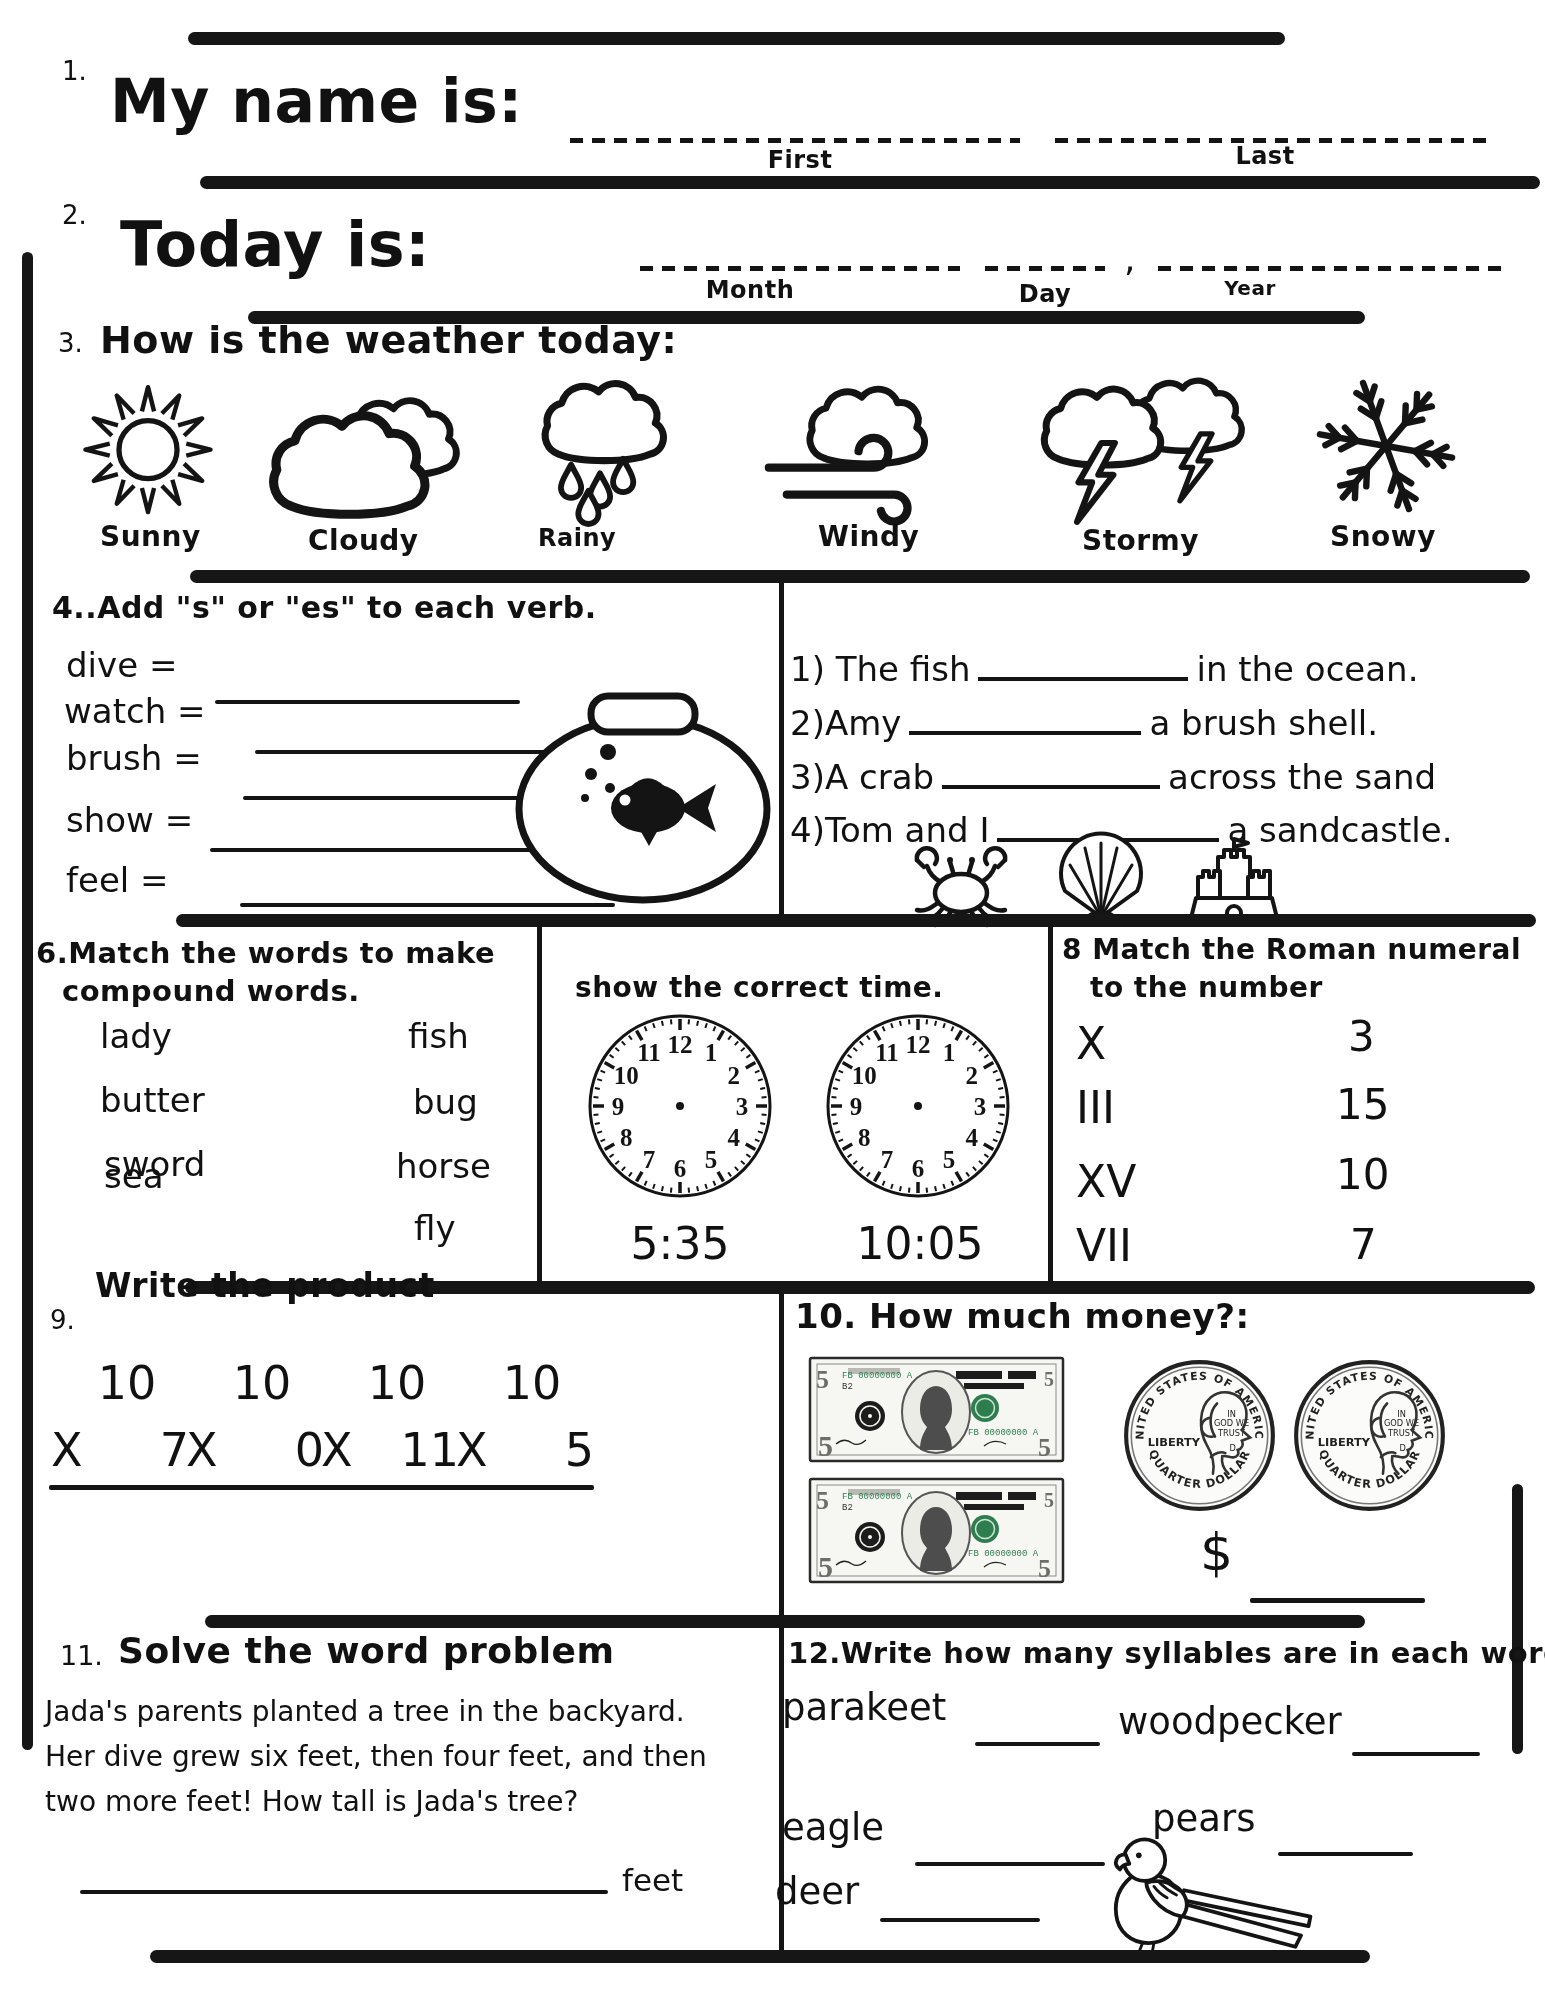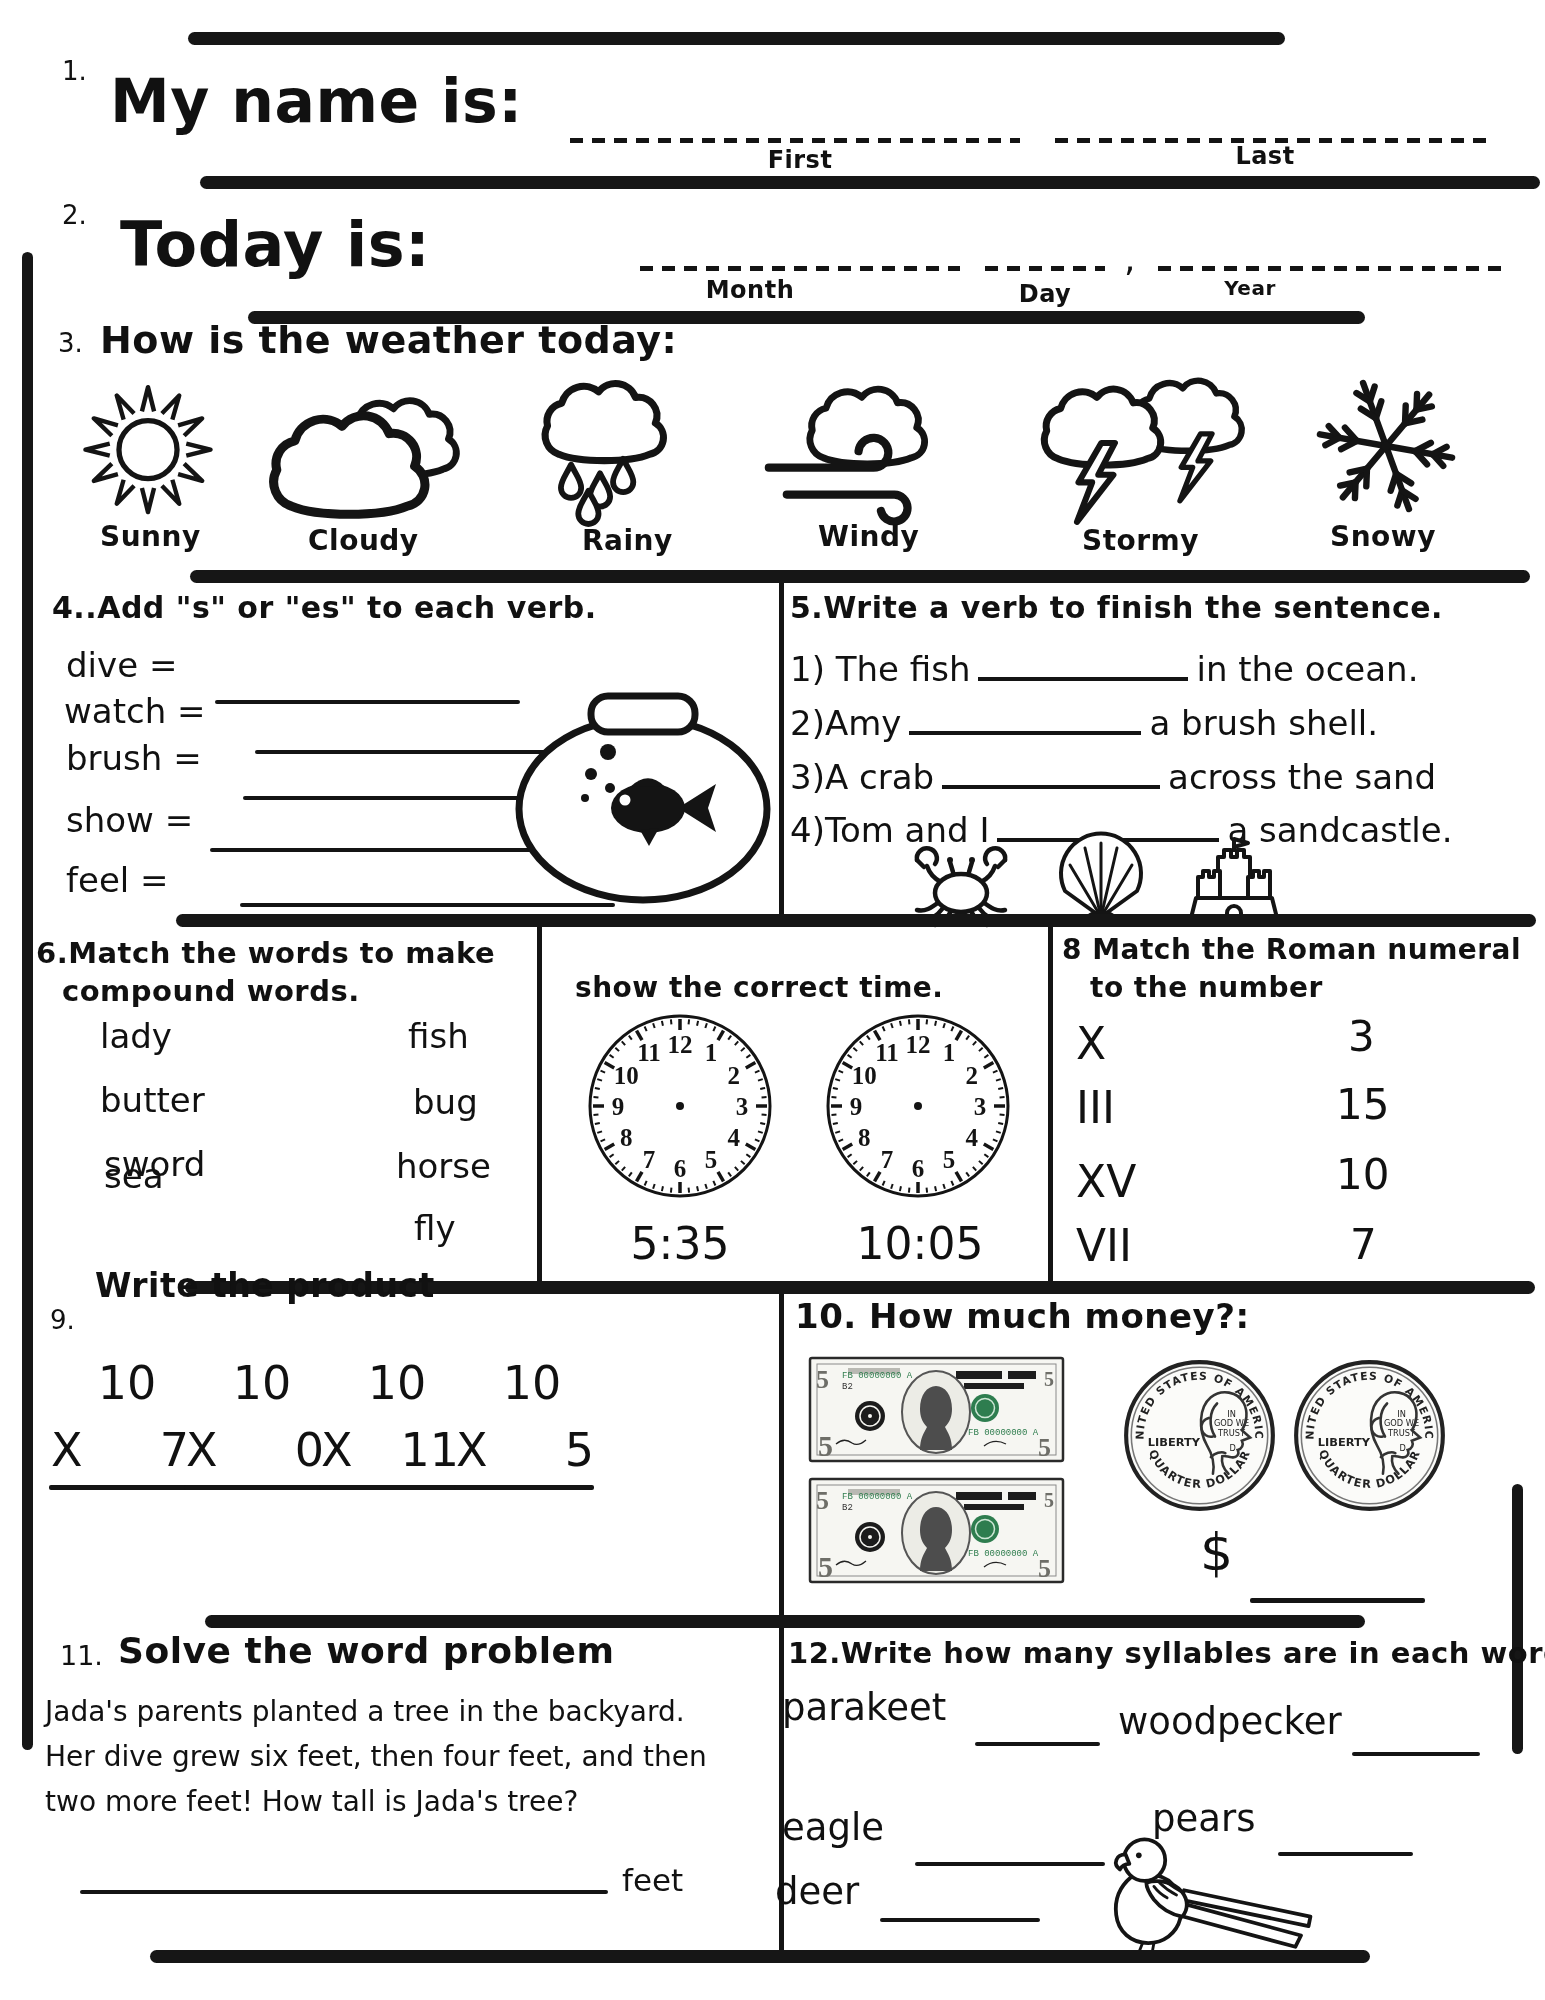--- a/index.html
+++ b/index.html
@@ -174,21 +174,21 @@
         <line x1="90" y1="52.01923788646684" x2="106.66747593082835" y2="45.22252941138439"></line>
         <line x1="90" y1="52.01923788646684" x2="87.55238423612423" y2="34.186426075862585"></line>
         <line x1="99" y1="36.430780618346944" x2="113.81553416073632" y2="30.389261973829214"></line>
         <line x1="99" y1="36.430780618346944" x2="96.82434154322154" y2="20.579392342254266"></line>
         <circle cx="75" cy="78" r="5" fill="#141414" stroke="none"></circle>
       </g>
     </svg>
 
   <div class="t marker" style="left:100px;top:520px;width:96px;font-size:28px" class2="ctr">Sunny</div>
   <div class="t marker" style="left:308px;top:524px;font-size:28px">Cloudy</div>
-  <div class="t marker" style="left:582px;top:524px;font-size:28px">Rainy</div>
+  <div class="t marker" style="left:538px;top:524px;font-size:24px">Rainy</div>
   <div class="t marker" style="left:818px;top:520px;font-size:28px">Windy</div>
   <div class="t marker" style="left:1082px;top:524px;font-size:28px">Stormy</div>
   <div class="t marker" style="left:1330px;top:520px;font-size:28px">Snowy</div>
 
   <div class="bar" style="left:190px;top:570px;width:1340px"></div>
   <div class="vdiv" style="left:779px;top:583px;height:333px"></div>
 
   <div class="t marker" style="left:52px;top:590px;font-size:30px"><span>4..</span><span>Add "s" or "es" to each verb.</span></div>
   <div class="t" style="left:66px;top:645px;font-size:34px">dive =</div>
   <div class="uline" style="left:215px;top:700px;width:305px"></div>
@@ -210,21 +210,20 @@
     <circle cx="73" cy="108" r="4" fill="#141414"></circle>
     <g>
       <path d="M166,118 L204,94 L196,118 L204,142 Z" fill="#141414"></path>
       <ellipse cx="136" cy="118" rx="37" ry="25" fill="#141414"></ellipse>
       <path d="M118,97 Q136,80 152,96 Z" fill="#141414"></path>
       <path d="M128,140 L137,156 L147,138 Z" fill="#141414"></path>
       <circle cx="113" cy="110" r="5.5" fill="#fff"></circle>
     </g>
   </svg>
 
-  <div class="t marker" style="left:790px;top:590px;font-size:30px"><span>5.</span><span>Write a verb to finish the sentence.</span></div>
   <div class="t" style="left:790px;top:643px;font-size:34px"><span>1) The fish</span><span class="blank" style="width:210px"></span><span>in the ocean.</span></div>
   <div class="t" style="left:790px;top:697px;font-size:34px"><span>2)Amy</span><span class="blank" style="width:232px"></span><span>a brush shell.</span></div>
   <div class="t" style="left:790px;top:751px;font-size:34px"><span>3)A crab</span><span class="blank" style="width:218px"></span><span>across the sand</span></div>
   <div class="t" style="left:790px;top:804px;font-size:34px"><span>4)Tom and I</span><span class="blank" style="width:222px"></span><span>a sandcastle.</span></div>
 
   <svg style="left:905px;top:840px" width="112" height="86" viewBox="0 0 112 86">
     <g fill="none" stroke="#141414" stroke-width="4.5" stroke-linecap="round">
       <path d="M48,32 L45,22"></path>
         <path d="M64,32 L67,22"></path>
       <path d="M36,42 C28,38 24,32 22,26"></path>

